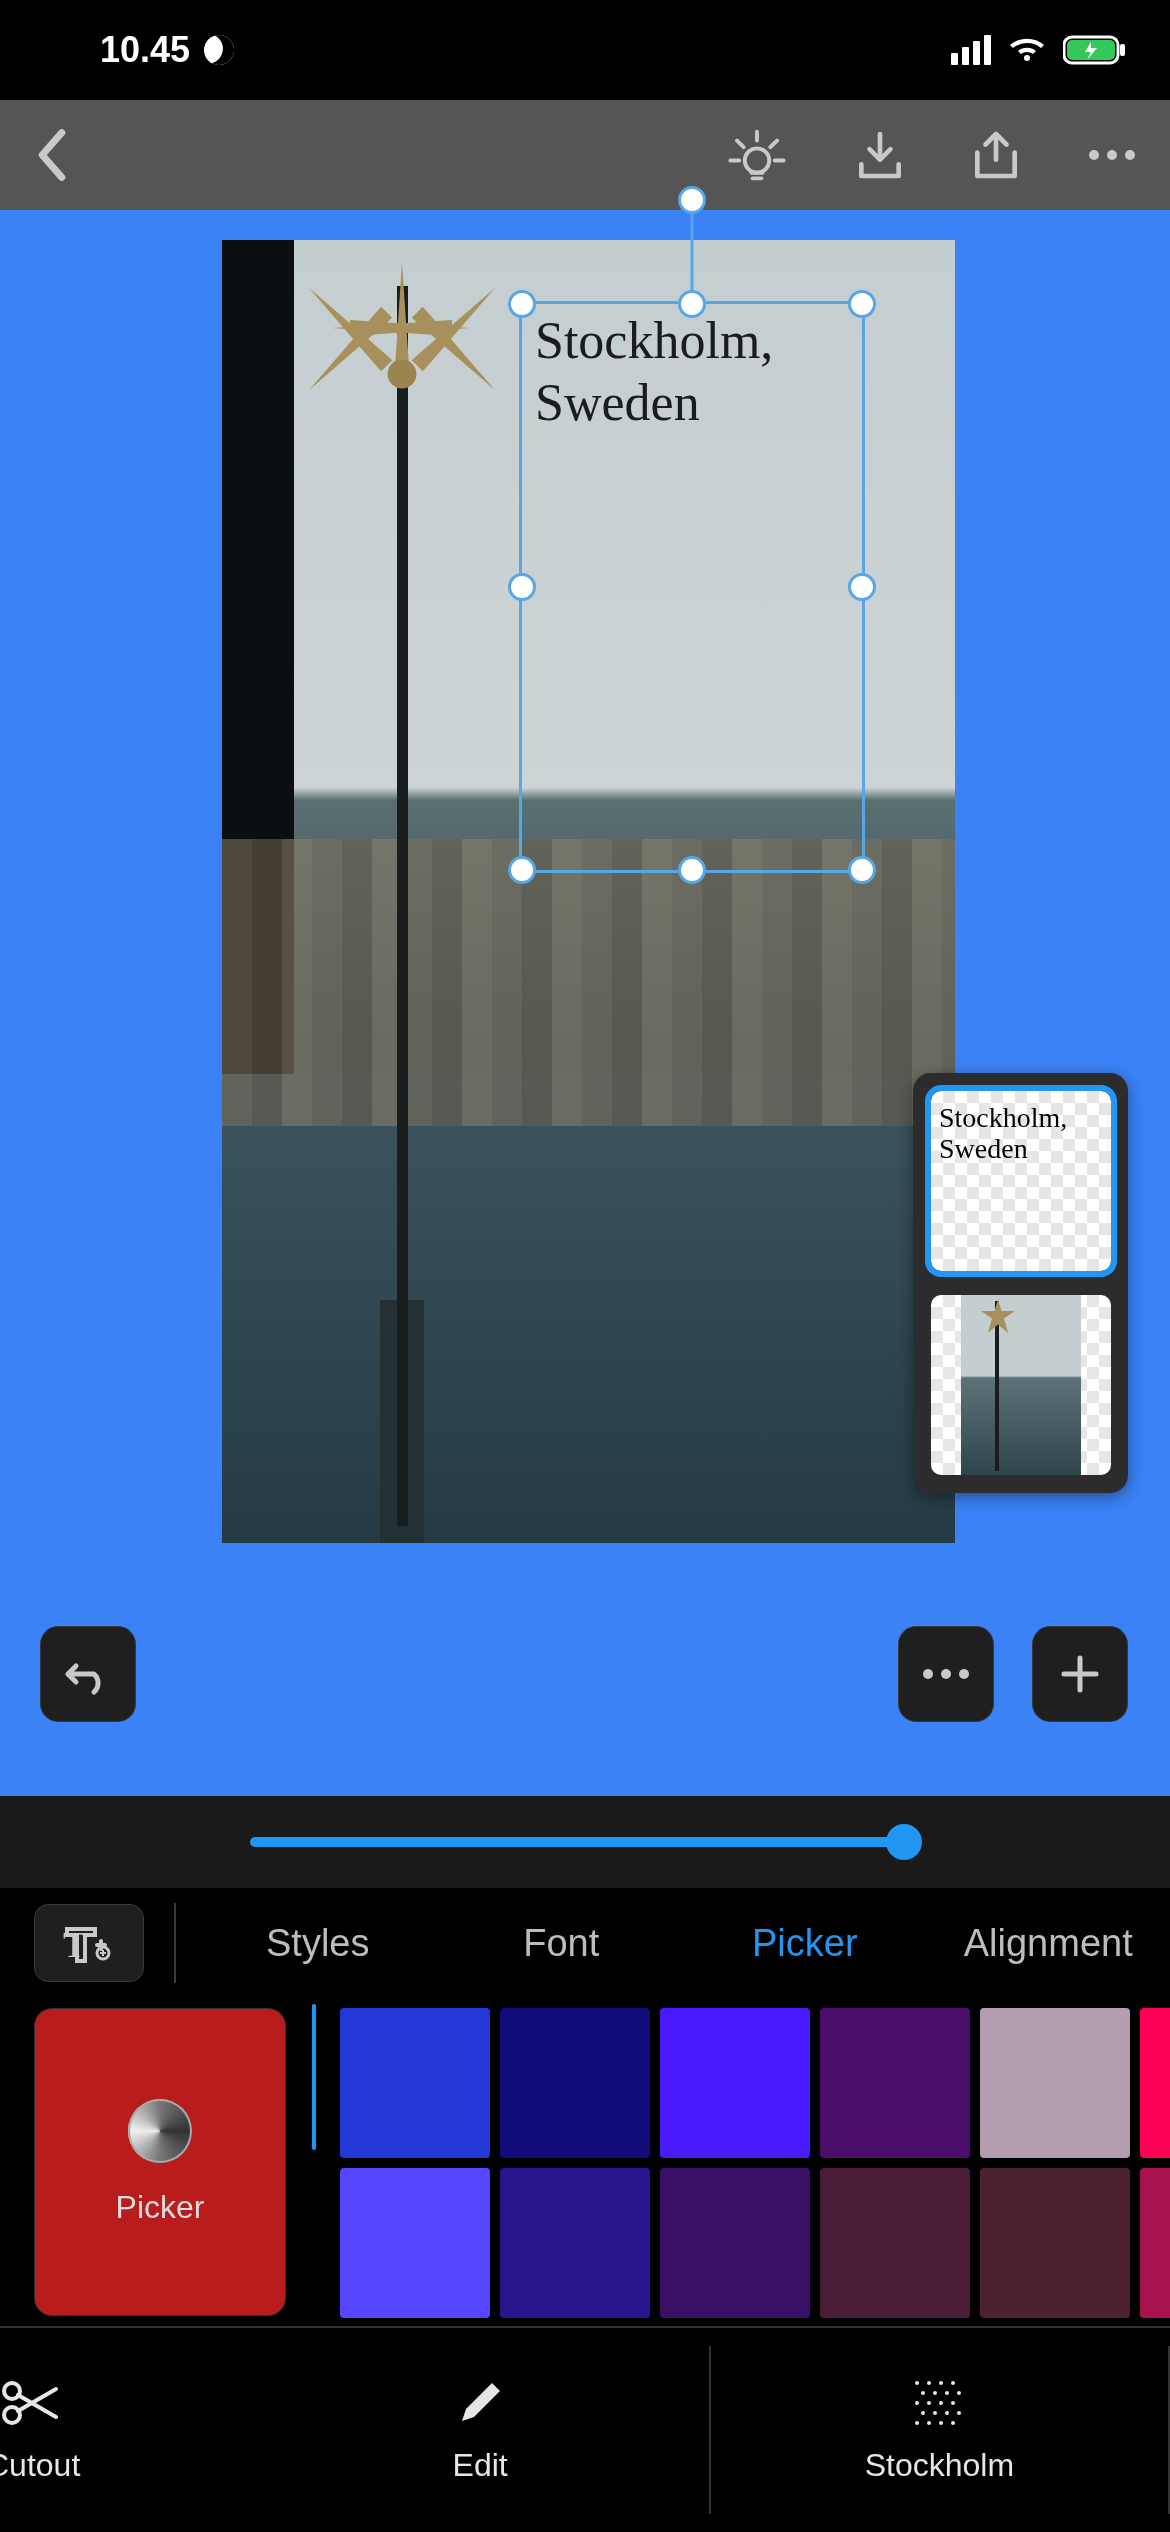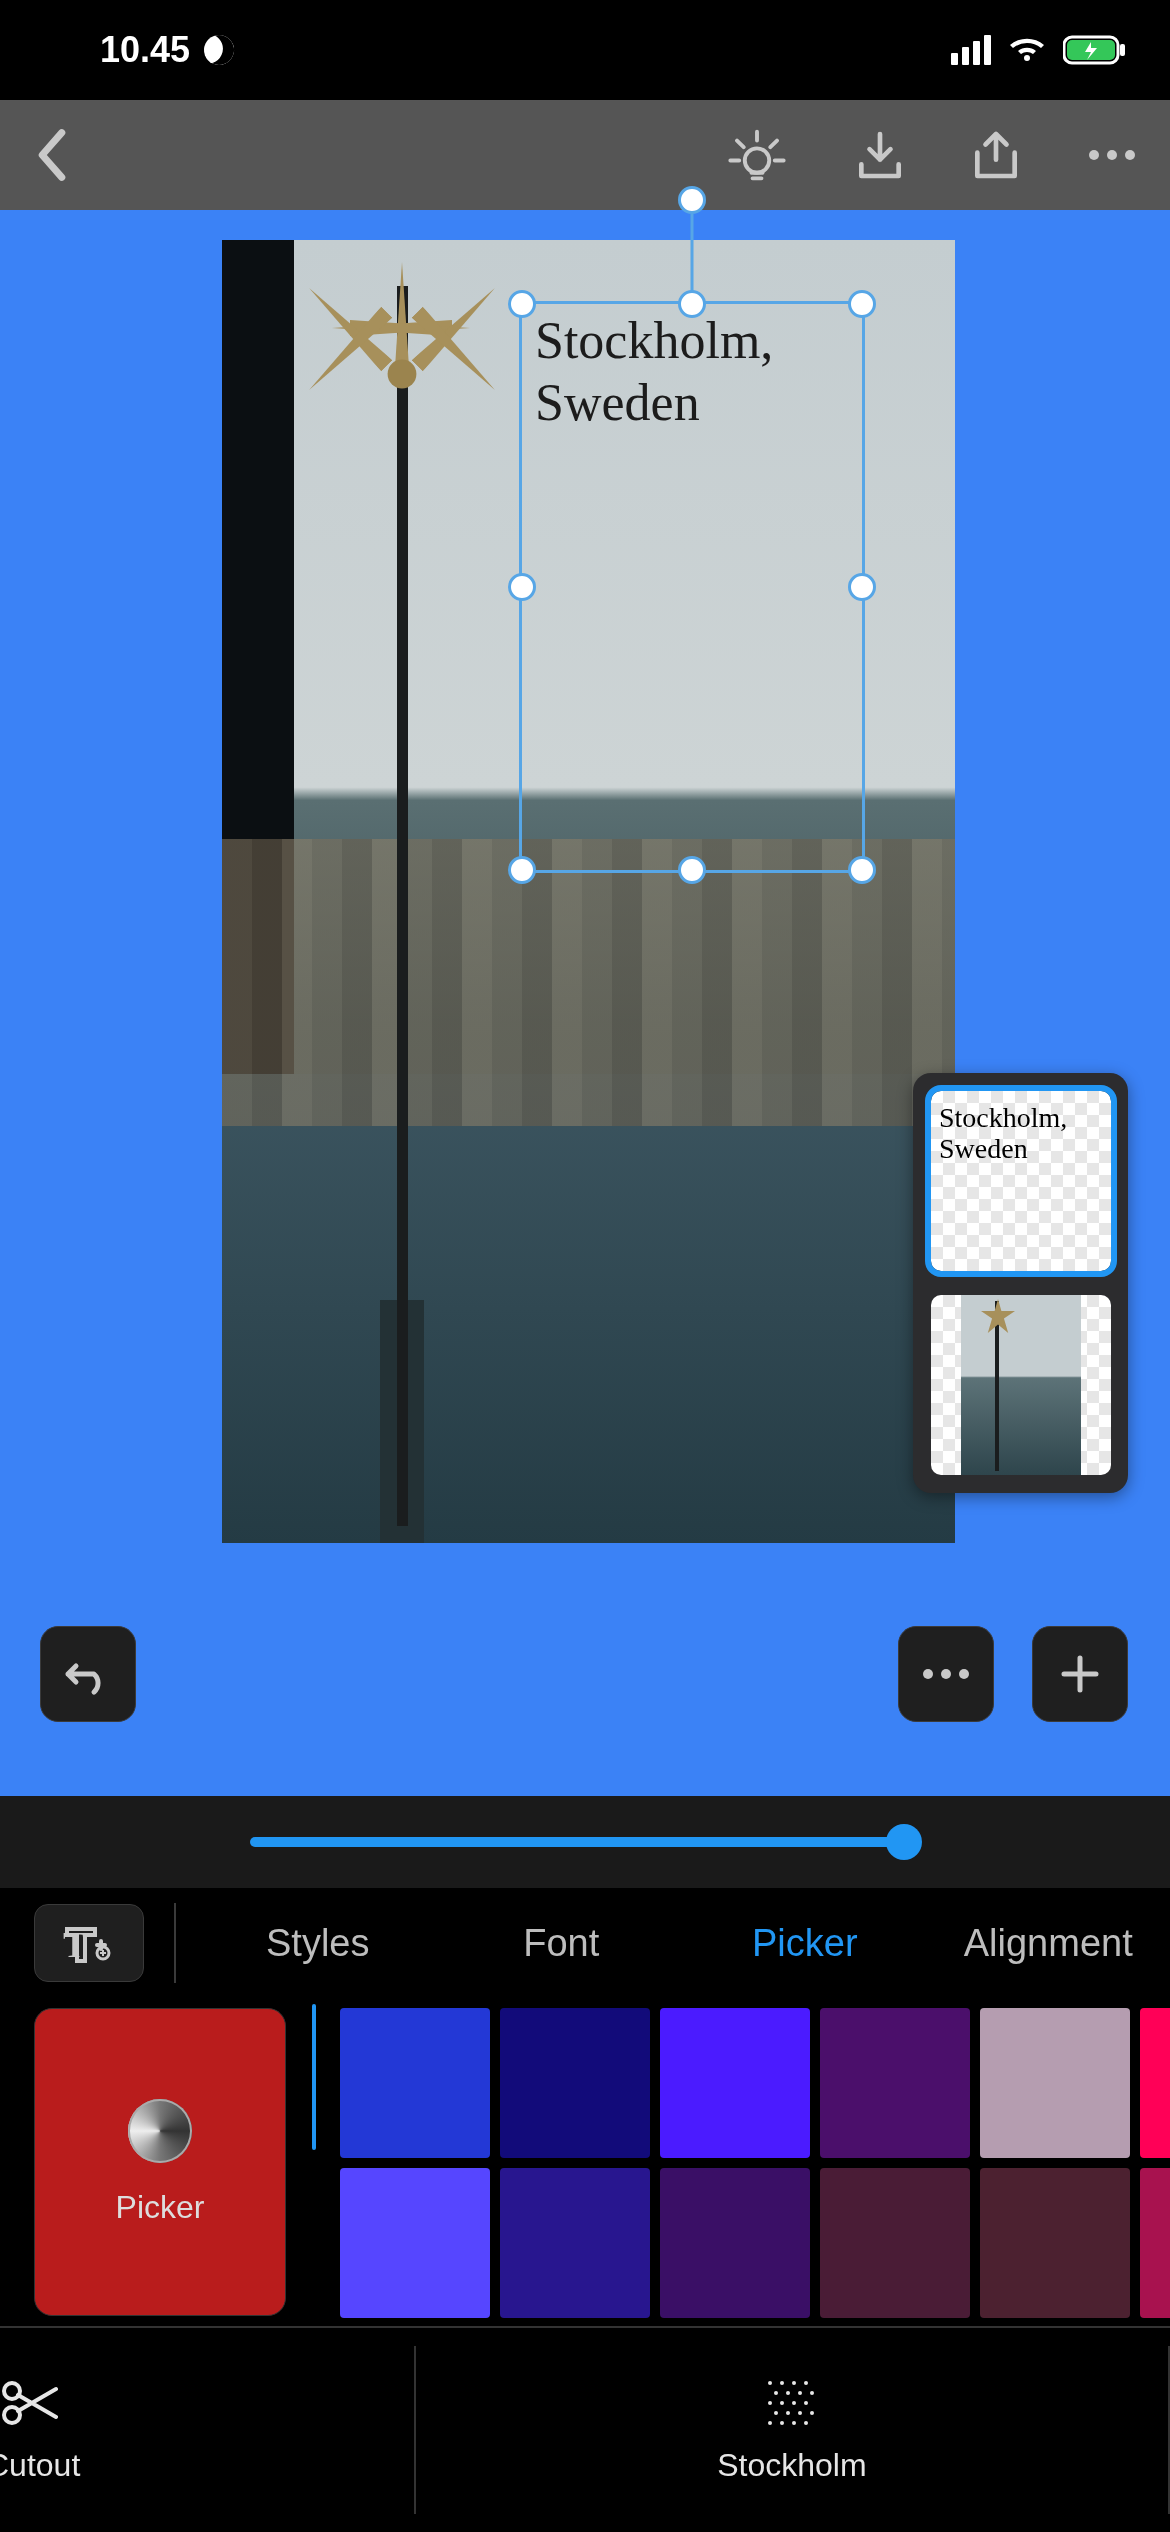--- a/index.html
+++ b/index.html
@@ -256,20 +256,26 @@
 </div>
 
 <div class="bottom-nav">
   <div class="nav-item" style="flex:0.55;align-items:flex-start;padding-left:0;">
     <svg width="58" height="52" viewBox="0 0 58 52" stroke="#e6e6e6" stroke-width="4" fill="none" stroke-linecap="round">
         <circle cx="12" cy="14" r="8"></circle>
         <circle cx="12" cy="38" r="8"></circle>
         <path d="M18 18l38 22M18 34l38-22"></path>
       </svg>
     <span style="margin-left:-14px;">Cutout</span>
+  </div>
+  <div class="nav-item">
+    <svg width="52" height="52" viewBox="0 0 52 52" fill="#e6e6e6">
+        <path d="M8 44l4-12L38 6l8 8-26 26z"></path>
+      </svg>
+    <span>Edit</span>
   </div>
   <div class="nav-sep"></div>
   <div class="nav-item">
     <svg width="56" height="52" viewBox="0 0 56 52" fill="#e6e6e6">
         <g>
           <circle cx="6" cy="6" r="2"></circle>
           <circle cx="18" cy="6" r="2"></circle>
           <circle cx="30" cy="6" r="2"></circle>
           <circle cx="42" cy="6" r="2"></circle>
           <circle cx="12" cy="16" r="2"></circle>

